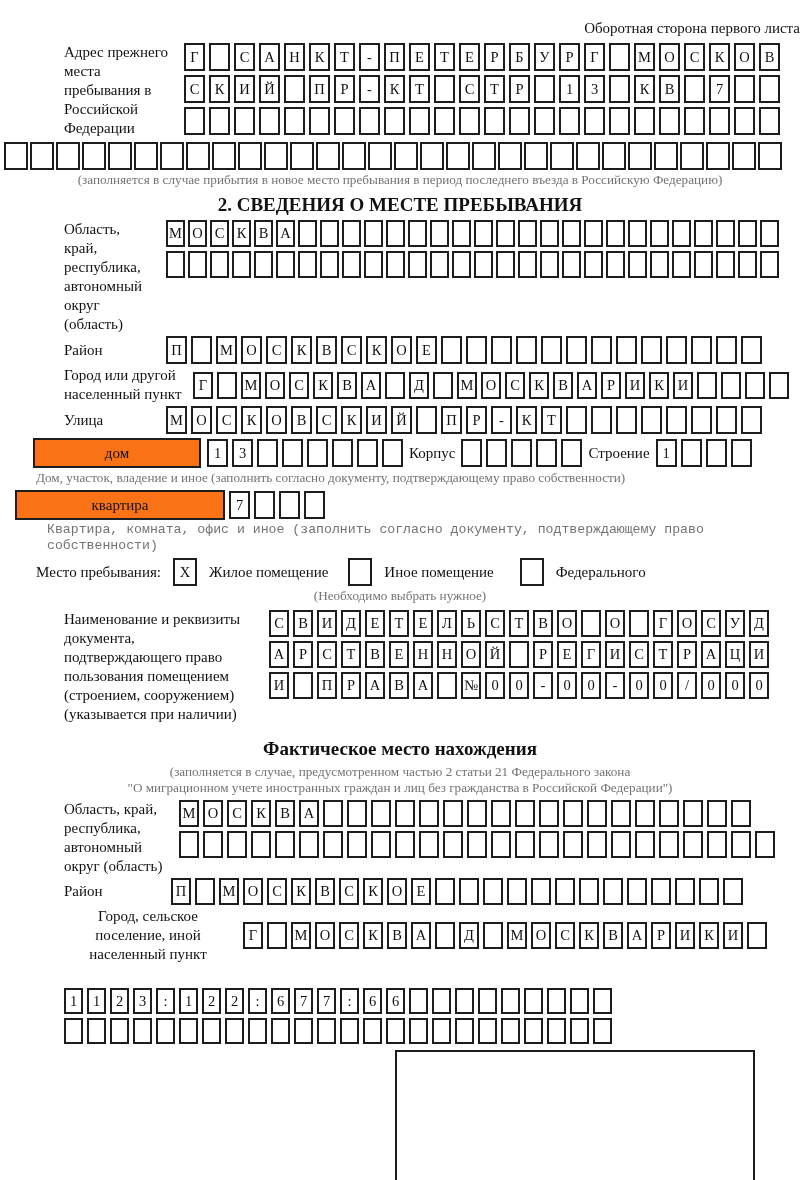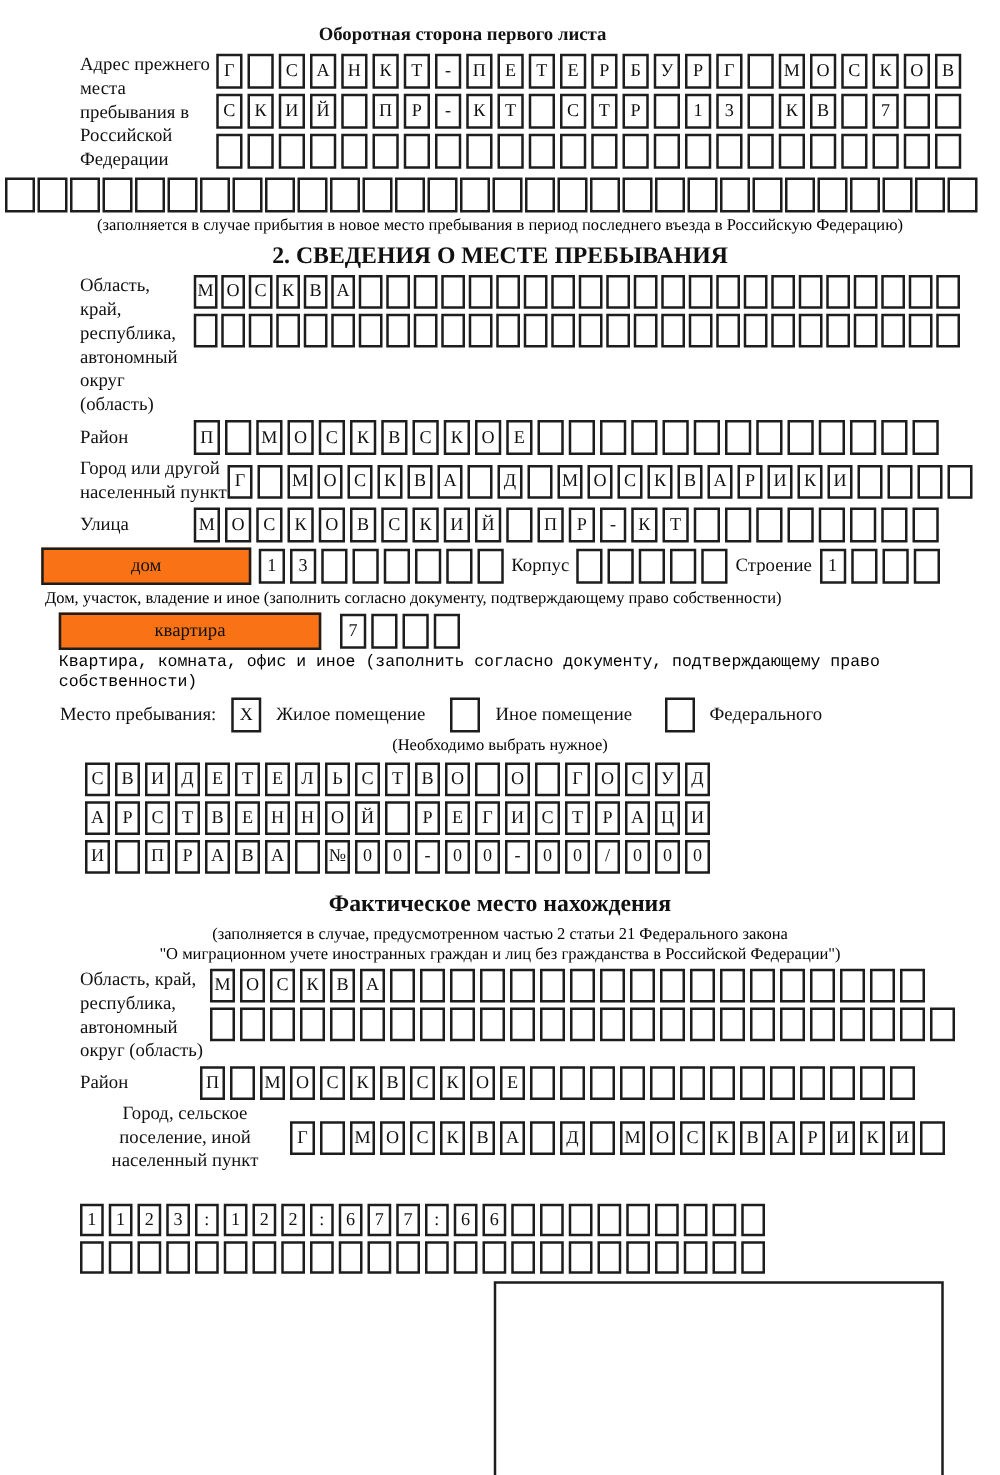--- a/index.html
+++ b/index.html
@@ -4,29 +4,27 @@
 <style>
   html,body{margin:0;padding:0;background:#ffffff;}
   body{
     width:800px;height:1180px;
     font-family:"Liberation Serif","DejaVu Serif",serif;
     color:#111;
     overflow:hidden;
   }
   .header-note{
     margin-top:20px;
-    padding-right:60px;
-    text-align:center;
+    text-align:right;
     font-size:15px;
-    font-weight:bold;
   }
   .lbl{font-size:15px;line-height:19px;}
-  .cap{font-size:13.2px;line-height:16px;text-align:center;color:#000000;}
+  .cap{font-size:13.2px;line-height:16px;text-align:center;color:#737373;}
   .title{font-size:19px;font-weight:bold;text-align:center;}
-  .frow{display:flex;align-items:flex-start;}
+  .frow{display:flex;align-items:flex-start;gap:11px;}
   .vcenter{align-items:center;}
   .rowstack{display:flex;flex-direction:column;gap:4px;}
   .cells{display:flex;align-items:flex-start;flex:none;}
   .cell{
     box-sizing:border-box;flex:none;
     border:2px solid #1d1d1d;background:#fff;
     width:var(--cw,21px);height:var(--ch,28px);
     display:flex;align-items:center;justify-content:center;
     font-size:14.5px;font-family:"Liberation Serif","DejaVu Serif",serif;
   }
@@ -357,49 +355,50 @@
   <div class="lbl">Строение</div>
   <div class="cells p26">
       <div class="cell">1</div>
       <div class="cell"></div>
       <div class="cell"></div>
       <div class="cell"></div>
     </div>
 </div>
 <div class="cap mt2" style="text-align:left;margin-left:36px;">Дом, участок, владение и иное (заполнить согласно документу, подтверждающему право собственности)</div>
 
-<div class="frow vcenter mt4" style="margin-left:47px;gap:15px;">
+<div class="frow vcenter mt4" style="margin-left:15px;gap:4px;">
   <div class="widebox" style="width:210px;">квартира</div>
   <div class="cells p26">
       <div class="cell">7</div>
       <div class="cell"></div>
       <div class="cell"></div>
       <div class="cell"></div>
     </div>
 </div>
 <div class="cap mt2" style="text-align:left;margin-left:47px;font-family:Liberation Mono, monospace;">Квартира, комната, офис и иное (заполнить согласно документу, подтверждающему право собственности)</div>
 
-<div class="frow vcenter mt4" style="margin-left:48px;gap:12px;">
+<div class="frow vcenter mt4" style="margin-left:36px;gap:12px;">
   <div class="lbl">Место пребывания:</div>
   <div class="cells pchk">
       <div class="cell">X</div>
     </div>
   <div class="lbl">Жилое помещение</div>
   <div class="cells pchk" style="margin-left:8px;">
       <div class="cell"></div>
     </div>
   <div class="lbl">Иное помещение</div>
   <div class="cells pchk" style="margin-left:14px;">
       <div class="cell"></div>
     </div>
   <div class="lbl">Федерального</div>
 </div>
 <div class="cap mt2">(Необходимо выбрать нужное)</div>
 
 <div class="frow mt6 ml64">
+  <div class="lbl" style="width:190px;">Наименование и реквизиты документа, подтверждающего право пользования помещением (строением, сооружением) (указывается при наличии)</div>
   <div class="rowstack" style="margin-left:4px;">
     <div class="cells pdoc">
         <div class="cell">С</div>
         <div class="cell">В</div>
         <div class="cell">И</div>
         <div class="cell">Д</div>
         <div class="cell">Е</div>
         <div class="cell">Т</div>
         <div class="cell">Е</div>
         <div class="cell">Л</div>

